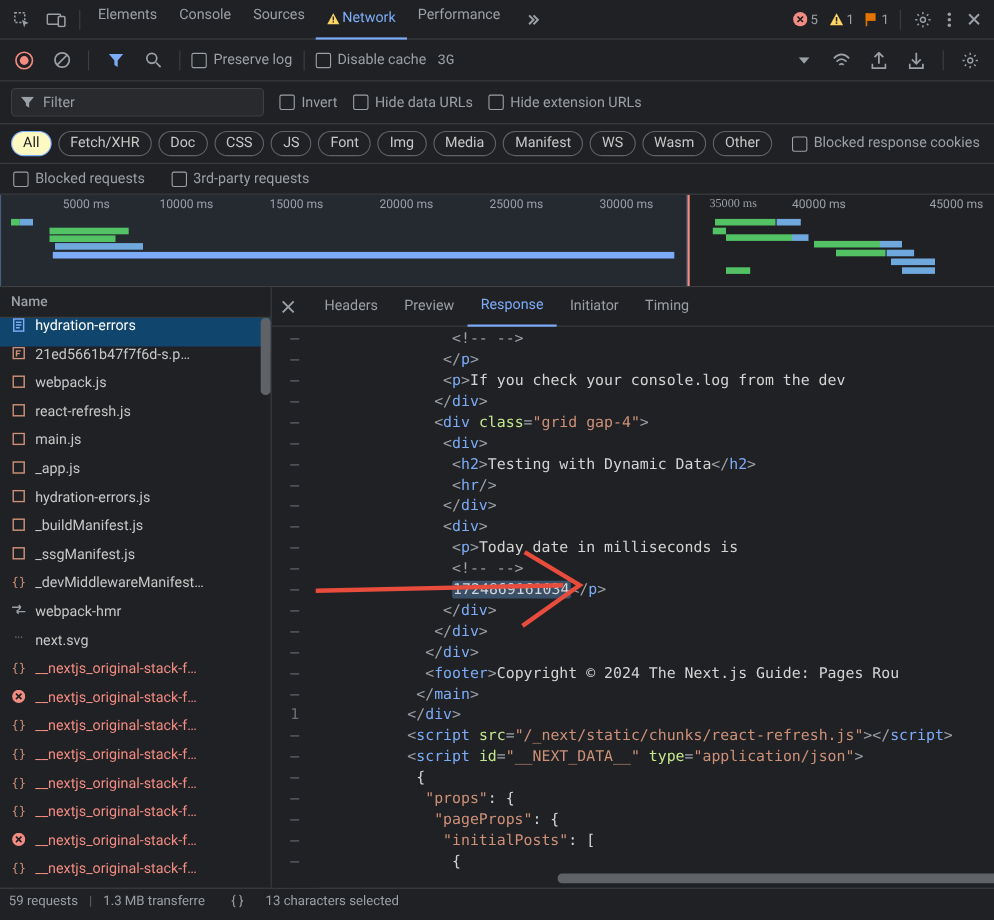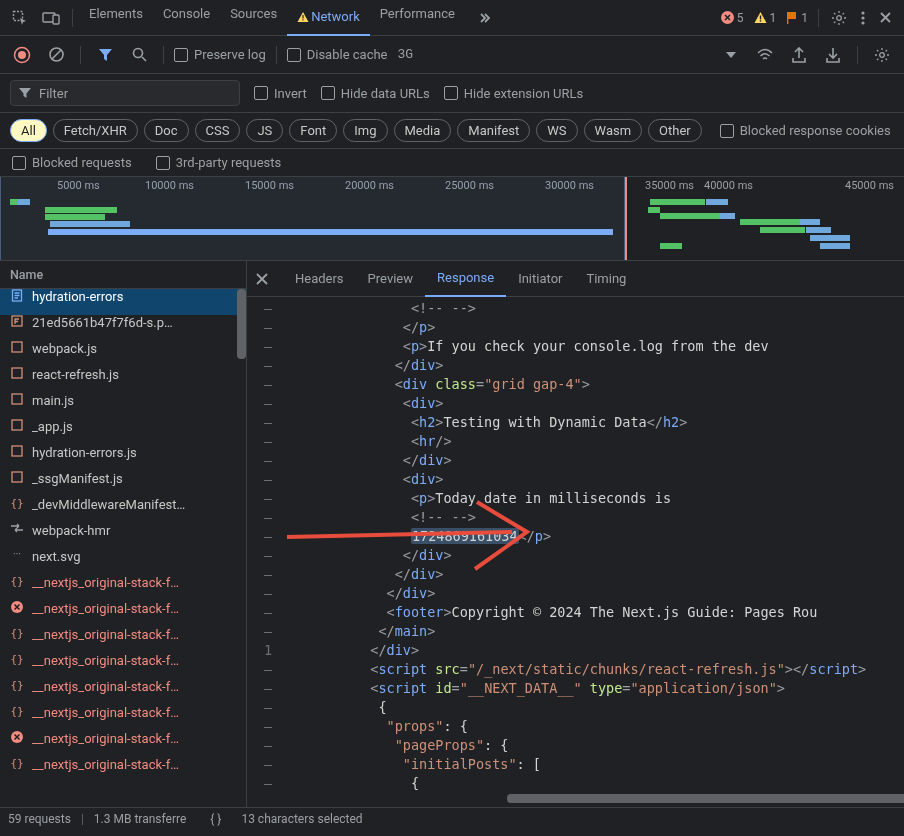--- a/index.html
+++ b/index.html
@@ -375,22 +375,22 @@
 </div>
 
 <div class="timeline">
   <div class="ticks" id="timeline-ticks">
       <div class="tick" style="left: 45px; margin-left: 12px;">5000 ms</div>
       <div class="tick" style="left: 145px;">10000 ms</div>
       <div class="tick" style="left: 245px;">15000 ms</div>
       <div class="tick" style="left: 345px;">20000 ms</div>
       <div class="tick" style="left: 445px;">25000 ms</div>
       <div class="tick" style="left: 545px;">30000 ms</div>
-      <div class="tick" style="left: 645px;">35000 ms</div>
-      <div class="tick" style="left: 704px;">40000 ms</div>
+      <div class="tick" style="left: 645px; font-family: Liberation Serif, serif;">35000 ms</div>
+      <div class="tick" style="left: 720px;">40000 ms</div>
       <div class="tick" style="left: 845px;">45000 ms</div>
     </div>
   <div class="sel-region" style="left:0; width:625px;"></div>
   <div class="col-marker" style="left:625px;"></div>
   <div class="track">
 
     <div class="band col-green" style="left:10px; top:0; width:8px;"></div>
     <div class="band col-blue" style="left:18px; top:0; width:12px;"></div>
     <div class="band col-green" style="left:45px; top:8px; width:72px;"></div>
     <div class="band col-green" style="left:45px; top:15px; width:60px;"></div>
@@ -467,20 +467,28 @@
           </span>
           <span class="fname">_app.js</span>
         </div>
         <div class="req-item">
           <span class="fico">
             <svg width="12" height="12" viewBox="0 0 12 12" fill="none" stroke="#ce9178" stroke-width="1.3">
               <rect x="1" y="1" width="10" height="10"></rect>
             </svg>
           </span>
           <span class="fname">hydration-errors.js</span>
+        </div>
+        <div class="req-item">
+          <span class="fico">
+            <svg width="12" height="12" viewBox="0 0 12 12" fill="none" stroke="#ce9178" stroke-width="1.3">
+              <rect x="1" y="1" width="10" height="10"></rect>
+            </svg>
+          </span>
+          <span class="fname">_buildManifest.js</span>
         </div>
         <div class="req-item">
           <span class="fico">
             <svg width="12" height="12" viewBox="0 0 12 12" fill="none" stroke="#ce9178" stroke-width="1.3">
               <rect x="1" y="1" width="10" height="10"></rect>
             </svg>
           </span>
           <span class="fname">_ssgManifest.js</span>
         </div>
         <div class="req-item">

